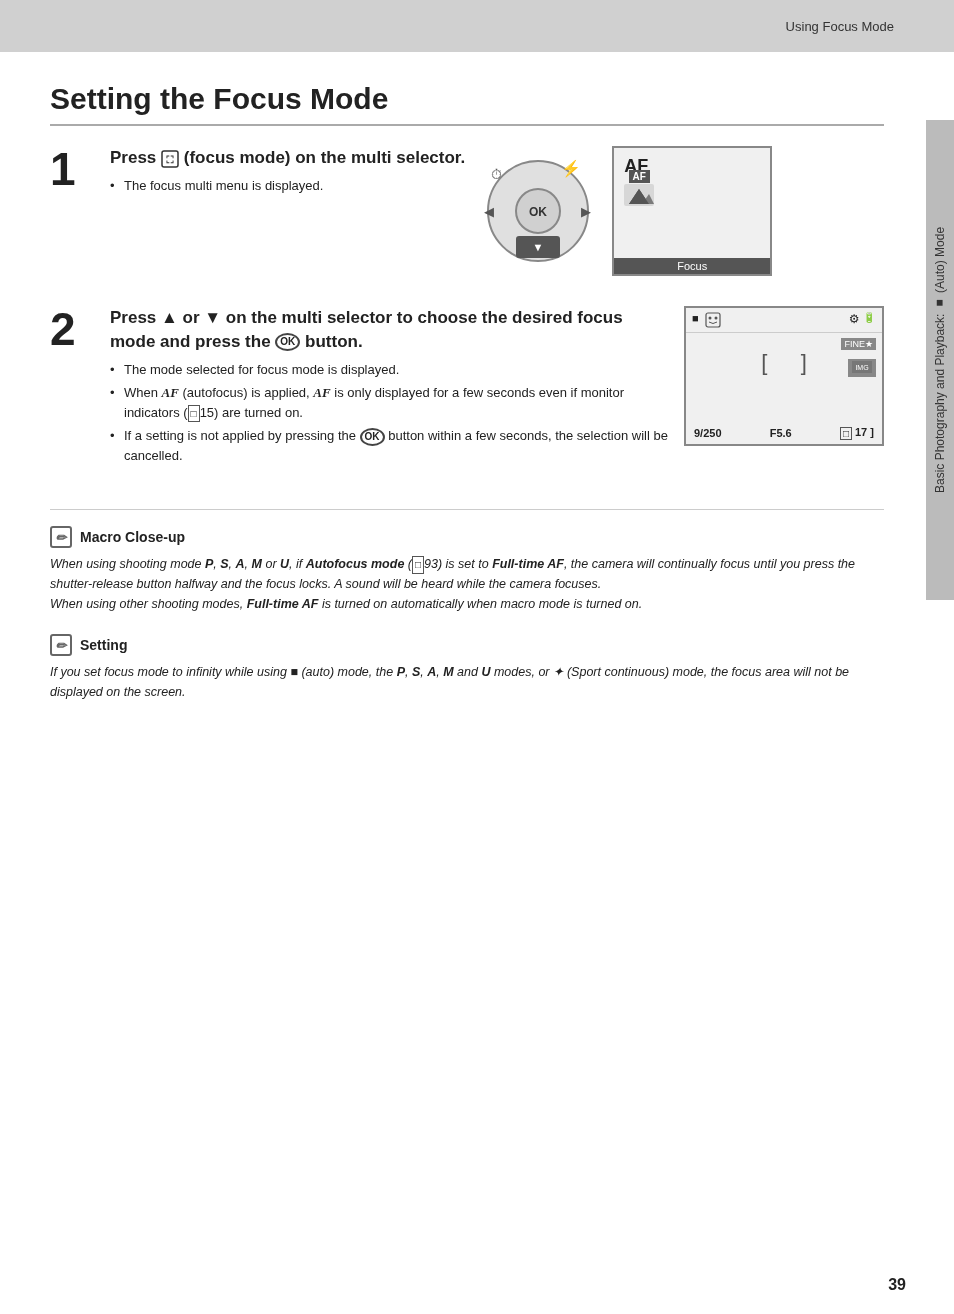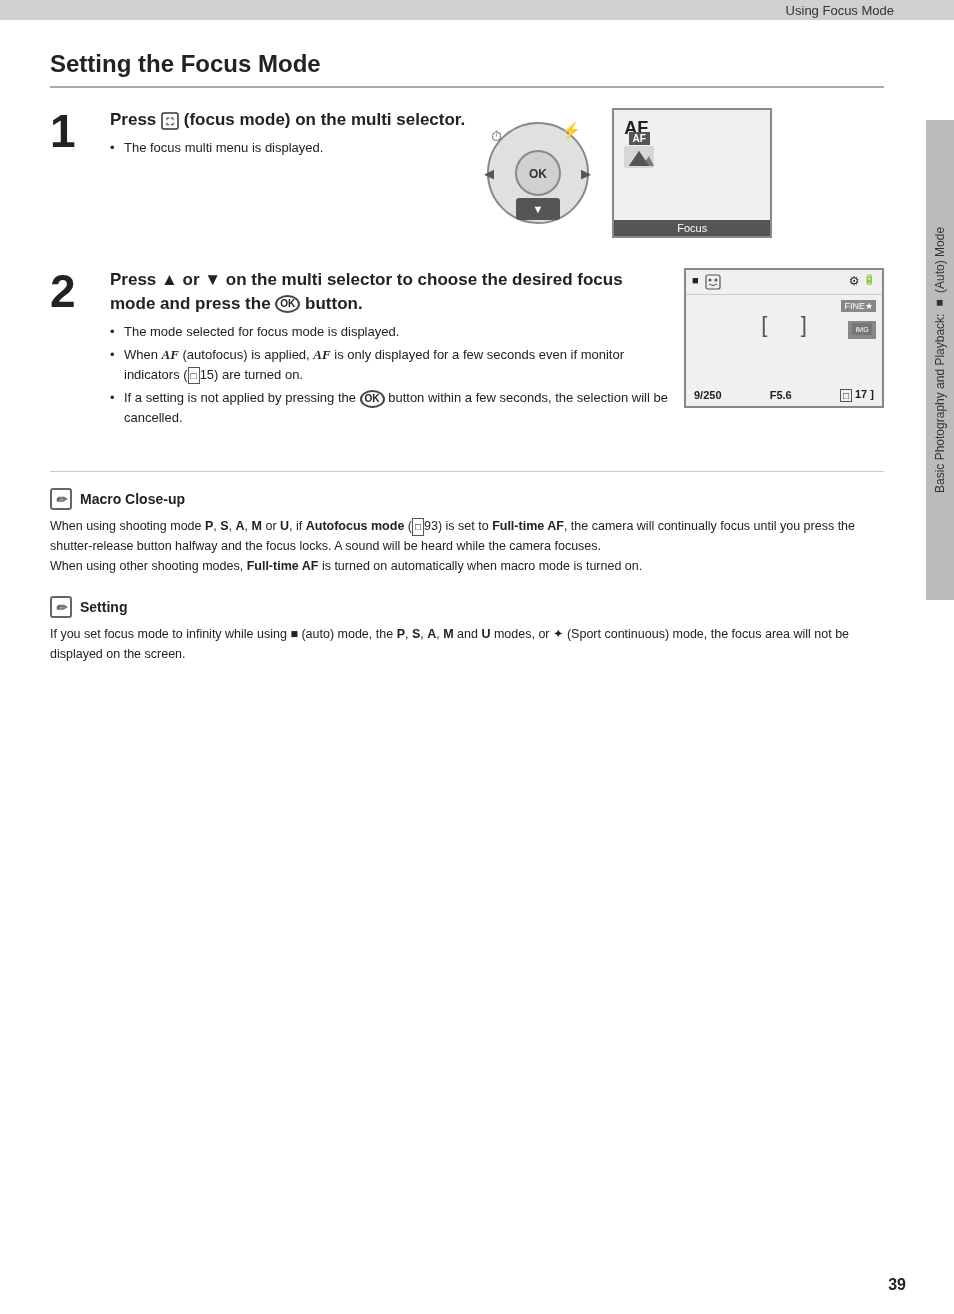--- a/index.html
+++ b/index.html
@@ -9,21 +9,21 @@
       width: 954px;
       min-height: 1314px;
       position: relative;
       color: #222;
       font-size: 14px;
     }
 
     
     .header-bar {
       background: #d0d0d0;
-      height: 20px;
+      height: 52px;
       display: flex;
       align-items: center;
       justify-content: flex-end;
       padding-right: 60px;
     }
     .header-title {
       font-size: 13px;
       color: #333;
     }
 
@@ -46,21 +46,21 @@
     }
 
     
     .main-content {
       padding: 30px 50px 30px 50px;
       padding-right: 70px;
     }
 
     
     .section-title {
-      font-size: 24px;
+      font-size: 30px;
       font-weight: bold;
       border-bottom: 2px solid #aaa;
       padding-bottom: 8px;
       margin-bottom: 20px;
     }
 
     
     .step {
       display: flex;
       margin-bottom: 30px;
@@ -233,20 +233,21 @@
       justify-content: center;
       font-size: 13px;
       color: #666;
       font-style: italic;
       font-weight: bold;
     }
     .note-text {
       font-size: 12.5px;
       line-height: 1.6;
       color: #222;
+      font-style: italic;
     }
     .note-text b {
       font-weight: bold;
     }
 
     
     .page-number {
       position: absolute;
       bottom: 20px;
       right: 48px;

